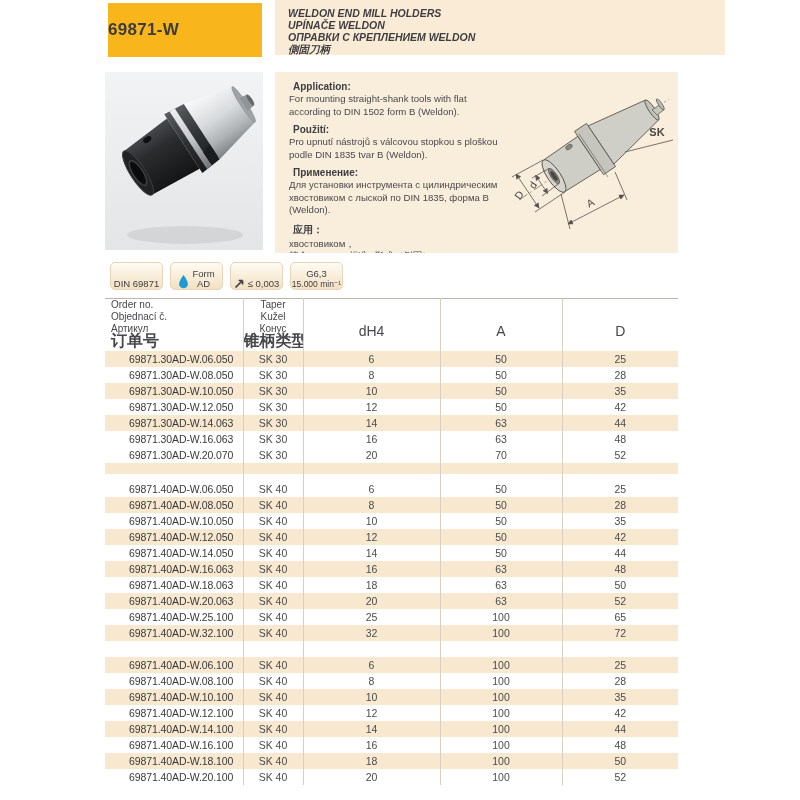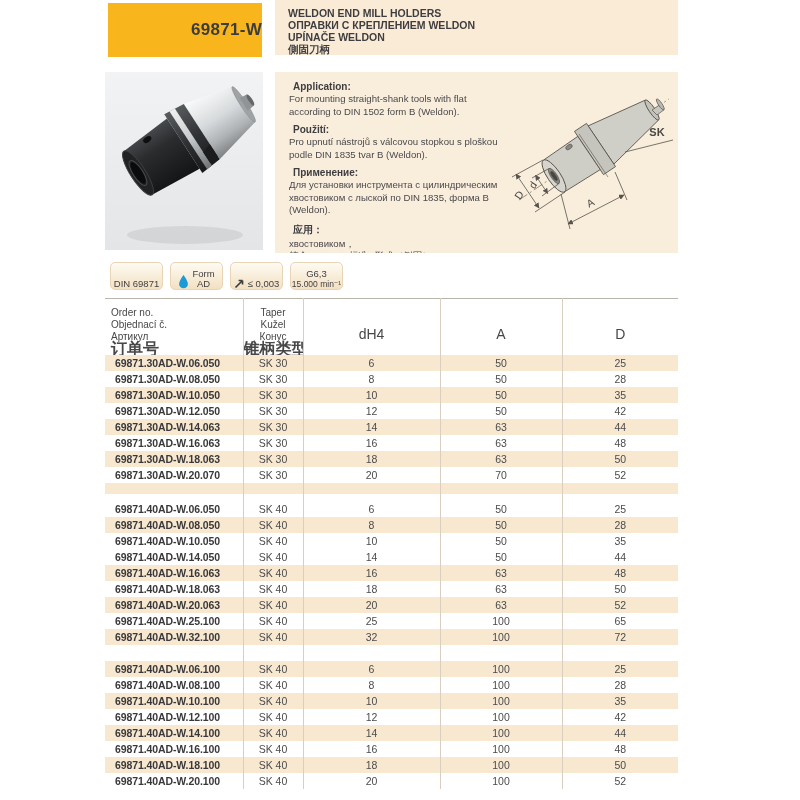--- a/index.html
+++ b/index.html
@@ -2,24 +2,24 @@
 <html><head>
 <meta charset="utf-8">
 <style>
   * { margin:0; padding:0; box-sizing:border-box; }
   html,body { background:#ffffff; }
   body { font-family:"Liberation Sans","DejaVu Sans",sans-serif; color:#4a4a4c; }
   .page { position:relative; width:800px; height:800px; background:#ffffff; overflow:hidden; }
 
   
   .code-box { position:absolute; left:108px; top:3px; width:154px; height:54px;
-    background:#F8B61C; display:flex; align-items:center; justify-content:flex-end;
+    background:#F8B61C; display:flex; align-items:center; justify-content:flex-start;
     font-size:17px; font-weight:bold; color:#3C3C3E; letter-spacing:0.3px; }
-  .title-band { position:absolute; left:275px; top:0; width:403px; height:55px;
-    background:#FAEBD6; padding:7px 0 0 13px; overflow:hidden; }
+  .title-band { position:absolute; left:275px; top:0; width:450px; height:55px;
+    background:#FAEBD6; padding:7px 0 0 13px; overflow:hidden;font-style:italic; }
   .title-band div { font-size:10.5px; font-weight:bold; line-height:12px; color:#3E3E40; }
 
   
   .photo-panel { position:absolute; left:105px; top:72px; width:158px; height:178px; background:#EBECED; }
   .info-panel { position:absolute; left:275px; top:72px; width:403px; height:181px; background:#F9EDDC; overflow:hidden; }
   .app-text { position:absolute; left:14px; top:9px; width:215px; }
   .app-text h4 { font-size:10px; font-weight:bold; color:#3E3E40; margin:6px 0 1px 4px; }
   .app-text .sec:first-child h4 { margin-top:0; }
   .app-text p { font-size:9.6px; line-height:12.5px; color:#4A4A4C; }
   .drawing-svg { position:absolute; right:2px; top:1px; }
@@ -31,45 +31,45 @@
     display:flex; align-items:flex-end; justify-content:center; gap:3px;
     font-size:9.5px; color:#3F3F41; text-align:center; }
   .badge .two-line { line-height:10px; }
   .badge .sup { font-size:8.5px; }
 
   
   .spec-table { position:absolute; left:105px; top:298px; width:573px;
     border-collapse:collapse; table-layout:fixed; border-top:1px solid #B9B5AD; }
   .spec-table td, .spec-table th { border-right:1px solid #D9CFC0; font-weight:normal; overflow:hidden; white-space:nowrap; }
   .spec-table td:last-child, .spec-table th:last-child { border-right:none; }
-  .spec-table thead th { height:52px; vertical-align:top; padding-top:8px;
+  .spec-table thead th { height:52px; vertical-align:top; padding-top:0;
     font-size:10px; line-height:12px; color:#474749; background:#ffffff; }
   .spec-table thead th.hleft { text-align:left; padding-left:6px; }
   .spec-table thead th.hcenter { text-align:center; }
   .spec-table thead th.hmid { vertical-align:middle; text-align:center; padding-top:13px; font-size:14px; }
   .spec-table thead .cjk { font-size:16px; font-weight:bold; }
   .row td { height:16px; line-height:16px; font-size:10.5px; color:#4B4B4D; text-align:center; padding:0; }
-  .row td.c0 { text-align:left; padding-left:10px; font-weight:bold; color:#39393B; letter-spacing:-0.1px; }
+  .row td.c0 { text-align:left; padding-left:24px; font-weight:normal; color:#39393B; letter-spacing:-0.1px; }
   tr.shaded td { background:#F8E8D0; }
   tr.plain td { background:#ffffff; }
   .sep td { padding:0; height:auto; line-height:0; font-size:0; }
 </style>
 </head>
 <body>
 
 <div class="page">
 
   <div class="code-box">
     <span>69871-W</span>
   </div>
 
   <div class="title-band">
     <div>WELDON END MILL HOLDERS</div>
+    <div>UPÍNAČE WELDON</div>
     <div>ОПРАВКИ С КРЕПЛЕНИЕМ WELDON</div>
-    <div>UPÍNAČE WELDON</div>
     <div>側固刀柄</div>
   </div>
 
   <div class="photo-panel">
     <svg width="158" height="178" viewBox="0 0 158 178">
       <defs>
         <linearGradient id="pbg" x1="0" y1="0" x2="0" y2="1">
           <stop offset="0" stop-color="#F2F3F4"></stop>
             <stop offset="1" stop-color="#E4E5E7"></stop>
         </linearGradient>
@@ -272,27 +272,20 @@
           <td class="c3">63</td>
           <td class="c4">44</td>
         </tr>
         <tr class="row plain">
           <td class="c0">69871.30AD-W.16.063</td>
           <td class="c1">SK 30</td>
           <td class="c2">16</td>
           <td class="c3">63</td>
           <td class="c4">48</td>
         </tr>
-        <tr class="row shaded">
-          <td class="c0">69871.30AD-W.18.063</td>
-          <td class="c1">SK 30</td>
-          <td class="c2">18</td>
-          <td class="c3">63</td>
-          <td class="c4">50</td>
-        </tr>
         <tr class="row plain">
           <td class="c0">69871.30AD-W.20.070</td>
           <td class="c1">SK 30</td>
           <td class="c2">20</td>
           <td class="c3">70</td>
           <td class="c4">52</td>
         </tr>
         <tr class="sep shaded" style="height: 11px;">
           <td class="c0"></td>
           <td class="c1"></td>
@@ -321,20 +314,27 @@
           <td class="c3">50</td>
           <td class="c4">28</td>
         </tr>
         <tr class="row plain">
           <td class="c0">69871.40AD-W.10.050</td>
           <td class="c1">SK 40</td>
           <td class="c2">10</td>
           <td class="c3">50</td>
           <td class="c4">35</td>
         </tr>
+        <tr class="row shaded">
+          <td class="c0">69871.40AD-W.12.050</td>
+          <td class="c1">SK 40</td>
+          <td class="c2">12</td>
+          <td class="c3">50</td>
+          <td class="c4">42</td>
+        </tr>
         <tr class="row plain">
           <td class="c0">69871.40AD-W.14.050</td>
           <td class="c1">SK 40</td>
           <td class="c2">14</td>
           <td class="c3">50</td>
           <td class="c4">44</td>
         </tr>
         <tr class="row shaded">
           <td class="c0">69871.40AD-W.16.063</td>
           <td class="c1">SK 40</td>

